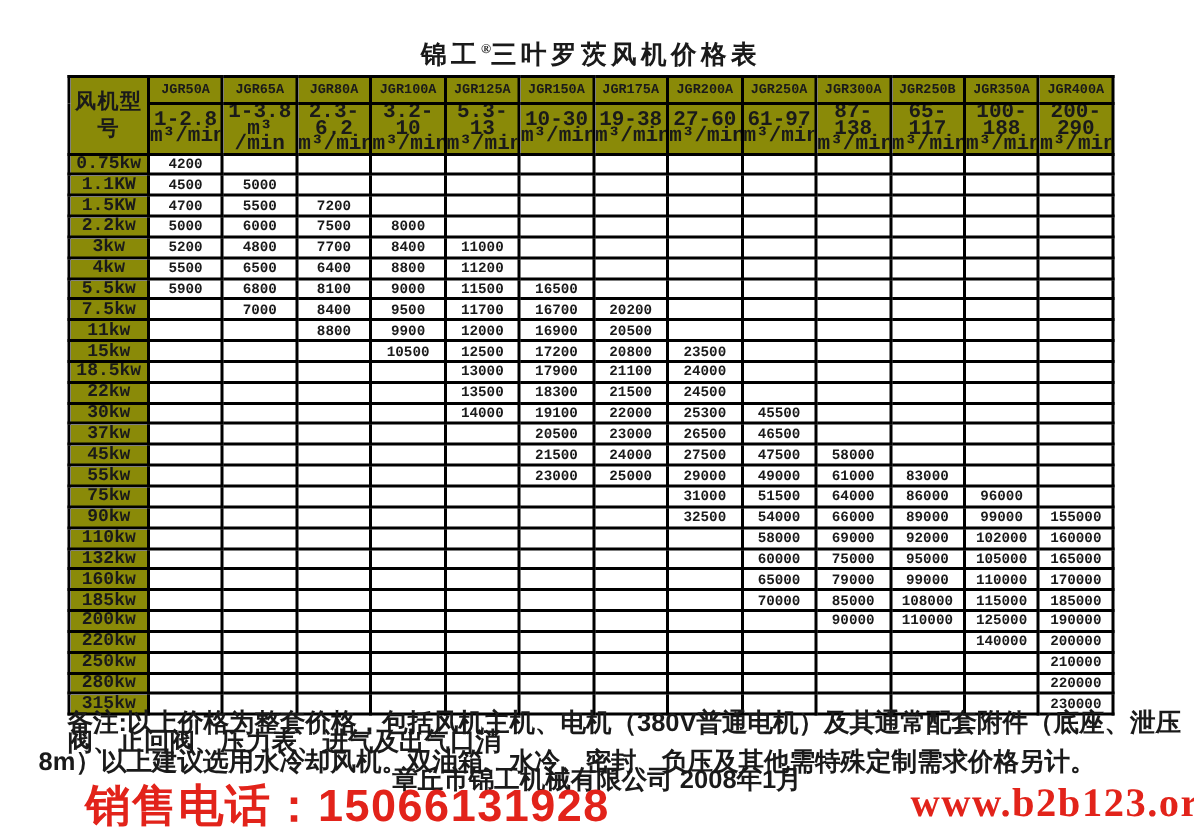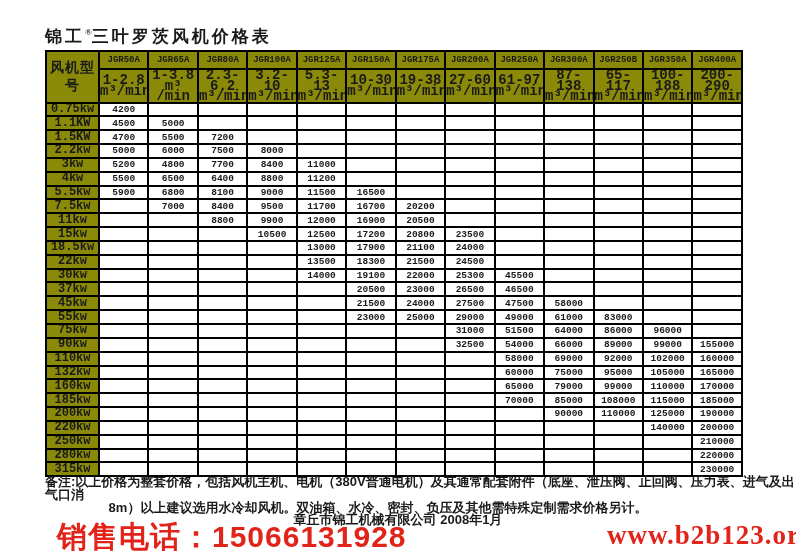--- a/index.html
+++ b/index.html
@@ -4,20 +4,21 @@
 <style>
   html,body{margin:0;padding:0;}
   body{
     width:796px;height:551px;position:relative;overflow:hidden;
     background:#ffffff;
     font-family:"Liberation Sans","DejaVu Sans",sans-serif;
     color:#000;
   }
   .title{
     position:absolute;top:25px;left:45px;width:698px;
+    text-align:center;
     font-family:"Liberation Serif","DejaVu Serif",serif;
     font-weight:bold;font-size:17px;letter-spacing:3px;color:#1a1a1a;
     white-space:nowrap;
   }
   .title .reg{font-size:9px;vertical-align:super;letter-spacing:0;}
   table.price{
     position:absolute;left:45px;top:50px;width:698px;
     border-collapse:collapse;table-layout:fixed;
     background:#fff;
   }
@@ -41,21 +42,21 @@
     margin-left:36px;
   }
   tbody th.rowlabel{
     background:var(--hdr);font-size:12px;
   }
   tbody th,tbody td{
     height:11.85px;font-size:9.5px;line-height:11px;
   }
   .notes{
     position:absolute;top:476px;left:0;width:796px;
-    font-size:13px;font-weight:bold;line-height:12.8px;color:#1a1a1a;
+    font-size:17px;font-weight:bold;line-height:12.8px;color:#1a1a1a;
   }
   .notes .n1{margin-left:45px;}
   .notes .n2{margin-left:48px;}
   .notes .n3{text-align:center;margin-left:-40px;}
   .notes .n4{text-align:center;}
   .phone{
     position:absolute;left:57px;top:517px;
     font-size:30px;font-weight:bold;letter-spacing:1px;
     white-space:nowrap;
   }

